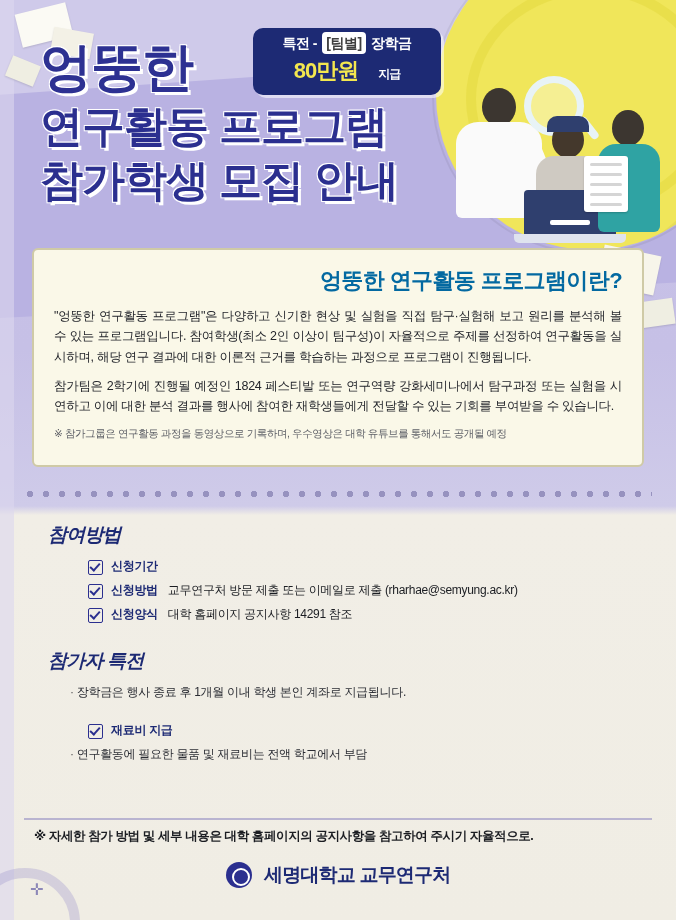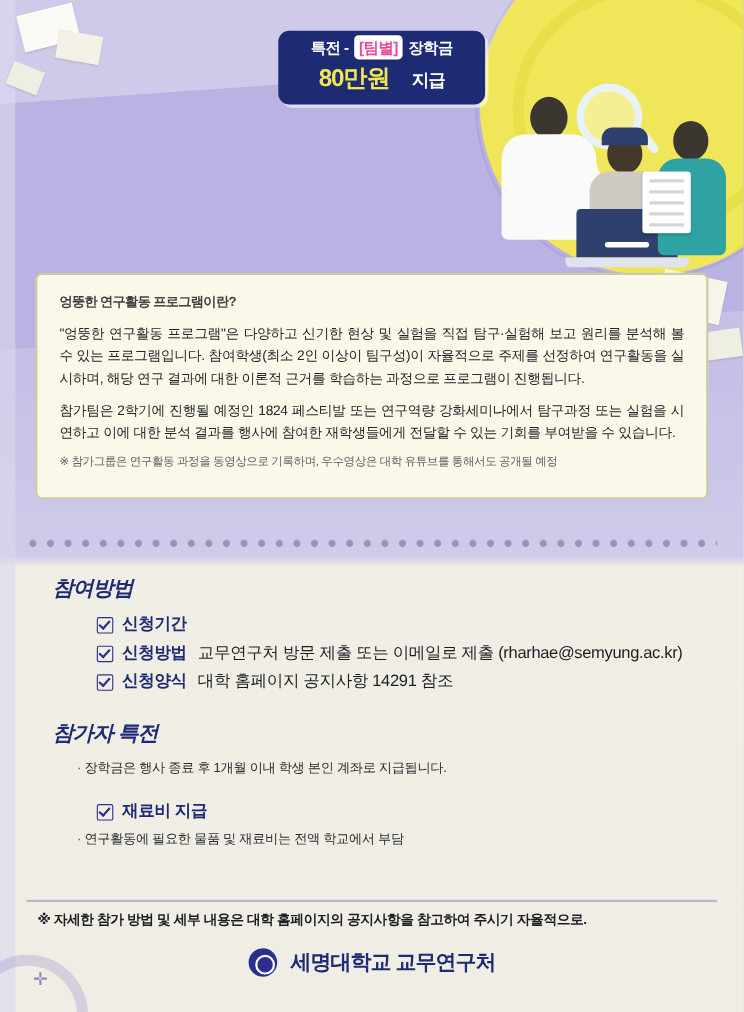--- a/index.html
+++ b/index.html
@@ -87,32 +87,32 @@
   .t-line.l2{font-size:43px;margin-top:6px;}
   .t-line.l3{font-size:43px;margin-top:6px;}
 
   .badge{
     position:absolute;left:253px;top:28px;width:168px;
     background:#1d2a74;border-radius:10px;padding:7px 10px 9px;
     box-shadow:3px 3px 0 rgba(255,255,255,.55);
     text-align:center;
   }
   .badge .b1{color:#fff;font-size:14px;font-weight:bold;letter-spacing:-.5px;}
-  .badge .b1 em{font-style:normal;background:#fff;color:#ec4899;border-radius:4px;padding:3px 4px;margin:0 2px;}
+  .badge .b1 em{font-style:normal;background:#fff;color:#404040;border-radius:4px;padding:3px 4px;margin:0 2px;}
   .badge .b2{margin-top:3px;font-size:22px;font-weight:bold;color:#f3e74f;letter-spacing:-1px;}
-  .badge .b2 em{font-style:normal;color:#fff;font-size:16px;margin-left:15px;}
+  .badge .b2 em{font-style:normal;color:#fff;font-size:12px;margin-left:15px;}
 
   
   .card-intro{
     position:absolute;left:32px;top:248px;width:612px;
     background:#faf8e8;border:2px solid #cfcaa6;border-radius:6px;
     padding:16px 20px 14px;box-sizing:border-box;
   }
   .card-intro h3{
-    margin:0 0 10px;font-size:12px;color:#404040;letter-spacing:-.6px;
+    margin:0 0 10px;font-size:22px;color:#0369a1;letter-spacing:-.6px;text-align:right;
   }
   .card-intro p{
     margin:0 0 9px;font-size:12.5px;line-height:1.62;color:#23252b;
     text-align:justify;letter-spacing:-.3px;
   }
   .card-intro p.note{
     margin-top:8px;font-size:10.5px;color:#5d5f66;letter-spacing:-.4px;
   }
 
   
@@ -121,21 +121,21 @@
     background-image:radial-gradient(circle at 6px 6px, #8d88b8 3px, rgba(0,0,0,0) 3.4px);
     background-size:16px 12px;
     opacity:.85;
   }
 
   
   .lower{position:absolute;left:48px;top:522px;width:600px;}
   .sec-h{
     font-size:19px;font-weight:bold;color:#1d2a74;letter-spacing:-.8px;margin-bottom:10px;font-style:italic;
   }
-  .row{display:flex;align-items:center;margin:0 0 7px;font-size:15px;color:#1b1d22;letter-spacing:-.3px;padding-left:40px;}
+  .row{display:flex;align-items:center;margin:0 0 7px;font-size:12px;color:#1b1d22;letter-spacing:-.3px;padding-left:40px;}
   .ck{
     flex:0 0 auto;width:13px;height:13px;border:1.6px solid #2b2f8f;border-radius:2px;
     margin:2px 8px 0 0;position:relative;
   }
   .ck:after{
     content:"";position:absolute;left:3px;top:0px;width:4px;height:8px;
     border:solid #2b2f8f;border-width:0 2px 2px 0;transform:rotate(42deg);
   }
   .lbl{color:#1d2a74;font-weight:bold;margin-right:10px;white-space:nowrap;}
   .sub{margin:3px 0 3px 22px;font-size:12px;color:#2a2c33;letter-spacing:-.3px;}
@@ -204,20 +204,25 @@
     <div class="char" style="left:152px;top:74px;width:62px;height:88px;background:#2fa3a3;border-radius:18px 18px 6px 6px;"></div>
     <div class="clipboard" style="left:138px;top:86px;">
       <i></i>
         <i></i>
         <i></i>
         <i></i>
         <i></i>
     </div>
   </div>
 
+  <div class="title-wrap">
+    <div class="t-line l1">엉뚱한</div>
+    <div class="t-line l2">연구활동 프로그램</div>
+    <div class="t-line l3">참가학생 모집 안내</div>
+  </div>
 
   <div class="badge">
     <div class="b1">
       <span>특전 -</span>
       <em>[팀별]</em>
       <span>장학금</span>
     </div>
     <div class="b2">
       <span>80만원</span>
       <em>지급</em>

